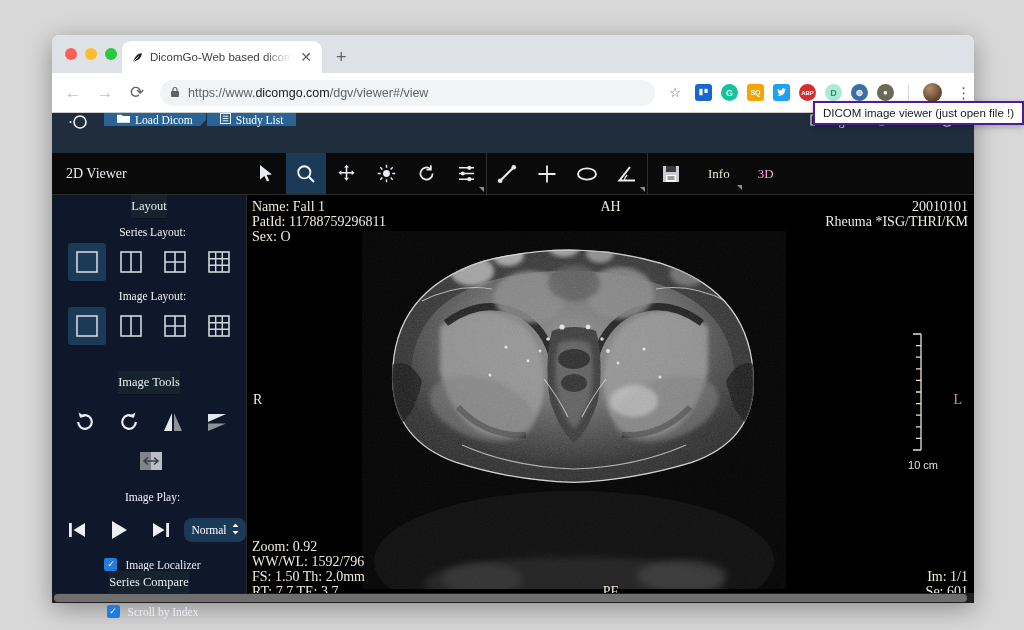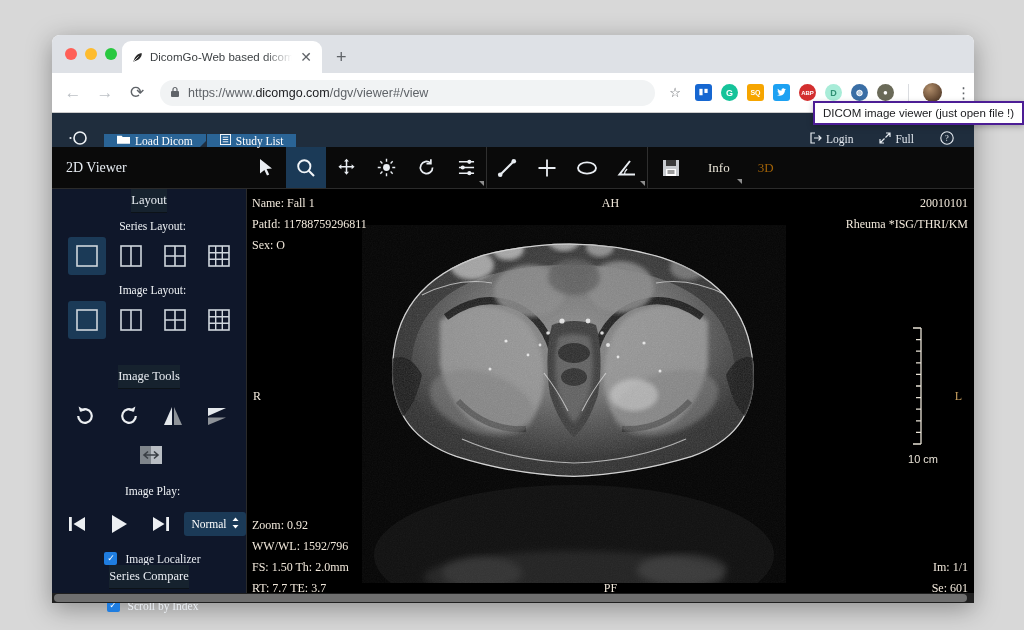--- a/index.html
+++ b/index.html
@@ -92,22 +92,22 @@
     font-size: 11.5px; color: #202124;
     padding: 4px 8px;
     white-space: nowrap;
     z-index: 40;
   }
 
   
   .app { height: 490px; background: #000; display: flex; flex-direction: column; }
 
   .navbar {
-    height: 34px; background: #1f2d3d;
-    display: flex; align-items: flex-end; color: #cfd8e3;
+    height: 40px; background: #1f2d3d;
+    display: flex; align-items: flex-start; color: #cfd8e3;
     font-family: "Liberation Serif", serif;
   }
   .brand { width: 52px; display: flex; align-items: center; justify-content: center; }
   .nav-tab {
     background: #2a6496; color: #fff;
     display: flex; align-items: center; gap: 5px;
     padding: 0 13px; font-size: 11.5px;
     position: relative;
     border-right: 1px solid #1f2d3d;
   }
@@ -143,21 +143,21 @@
     width: 0; height: 0;
     border-left: 5px solid transparent;
     border-top: 5px solid #8e8e8e;
   }
   .tb-label {
     display: flex; align-items: center; padding: 12px 14px;
     font-size: 13px; font-family: "Liberation Serif", serif;
     position: relative;
   }
   .tb-label.info { color: #e8e3d6; }
-  .tb-label.dim { color: #a16207; }
+  .tb-label.dim { color: #f9a8d4; }
 
   .body { flex: 1; display: flex; min-height: 0; }
 
   
   .sidebar { width: 194px; background: #0f172a; color: #e9edf2;
              font-family: "Liberation Serif", serif; display: flex; flex-direction: column; align-items: center; }
   .panel-head {
     background: #16222e; text-align: center; font-size: 12.5px;
     padding: 4px 0; color: #e9edf2;
     border-bottom: 1px solid #0c1218;
@@ -168,35 +168,35 @@
     width: 38px; height: 38px; display: flex; align-items: center; justify-content: center;
     border-radius: 3px;
   }
   .lay-btn.sel { background: #1b3a57; }
   .tools-row { display: flex; gap: 0; padding: 6px 0 0 4px; }
   .tool-btn { width: 44px; height: 42px; display: flex; align-items: center; justify-content: center; color: #e8eaed; }
   .play-row { display: flex; align-items: center; gap: 0; padding: 4px 0 0 4px; }
   .play-btn { width: 42px; height: 36px; display: flex; align-items: center; justify-content: center; color: #e8eaed; }
   .speed {
     background: #1b3a57; color: #fff; font-size: 11.5px;
-    padding: 5px 7px; border-radius: 3px; display: flex; align-items: center; gap: 5px;
+    padding: 5px 7px; border-radius: 8px; display: flex; align-items: center; gap: 5px;
     margin-left: 2px;
   }
   .chk-row { display: flex; align-items: center; gap: 8px; padding: 10px 0 0 7px; font-size: 11.5px; }
   .chk {
     width: 13px; height: 13px; border-radius: 2px; background: #1f7de0;
     display: flex; align-items: center; justify-content: center;
     color: #fff; font-size: 9px; line-height: 1;
   }
   .grow { flex: 1; }
 
   
   .viewport { flex: 1; background: #000; position: relative; border-left: 1px solid #2a2a2a; overflow: hidden; }
-  .ov { position: absolute; font-family: "Liberation Serif", serif; font-size: 12px;
-        color: #f2e9dc; white-space: pre; line-height: 21px; text-shadow: 0 0 2px #000; }
+  .ov { position: absolute; font-family: "Liberation Serif", serif; font-size: 14px;
+        color: #f2e9dc; white-space: pre; line-height: 15px; text-shadow: 0 0 2px #000; }
   .ov.tl { left: 5px; top: 4px; }
   .ov.tr { right: 6px; top: 4px; text-align: right; }
   .ov.bl { left: 5px; bottom: 4px; }
   .ov.br { right: 6px; bottom: 4px; text-align: right; }
   .ov.tc { left: 0; right: 0; top: 4px; text-align: center; }
   .ov.bc { left: 0; right: 0; bottom: 4px; text-align: center; }
   .ov.lc { left: 6px; top: 50%; transform: translateY(-50%); }
   .ov.rc { right: 12px; top: 50%; transform: translateY(-50%); }
 
   .ruler { position: absolute; right: 36px; top: 136px; }

